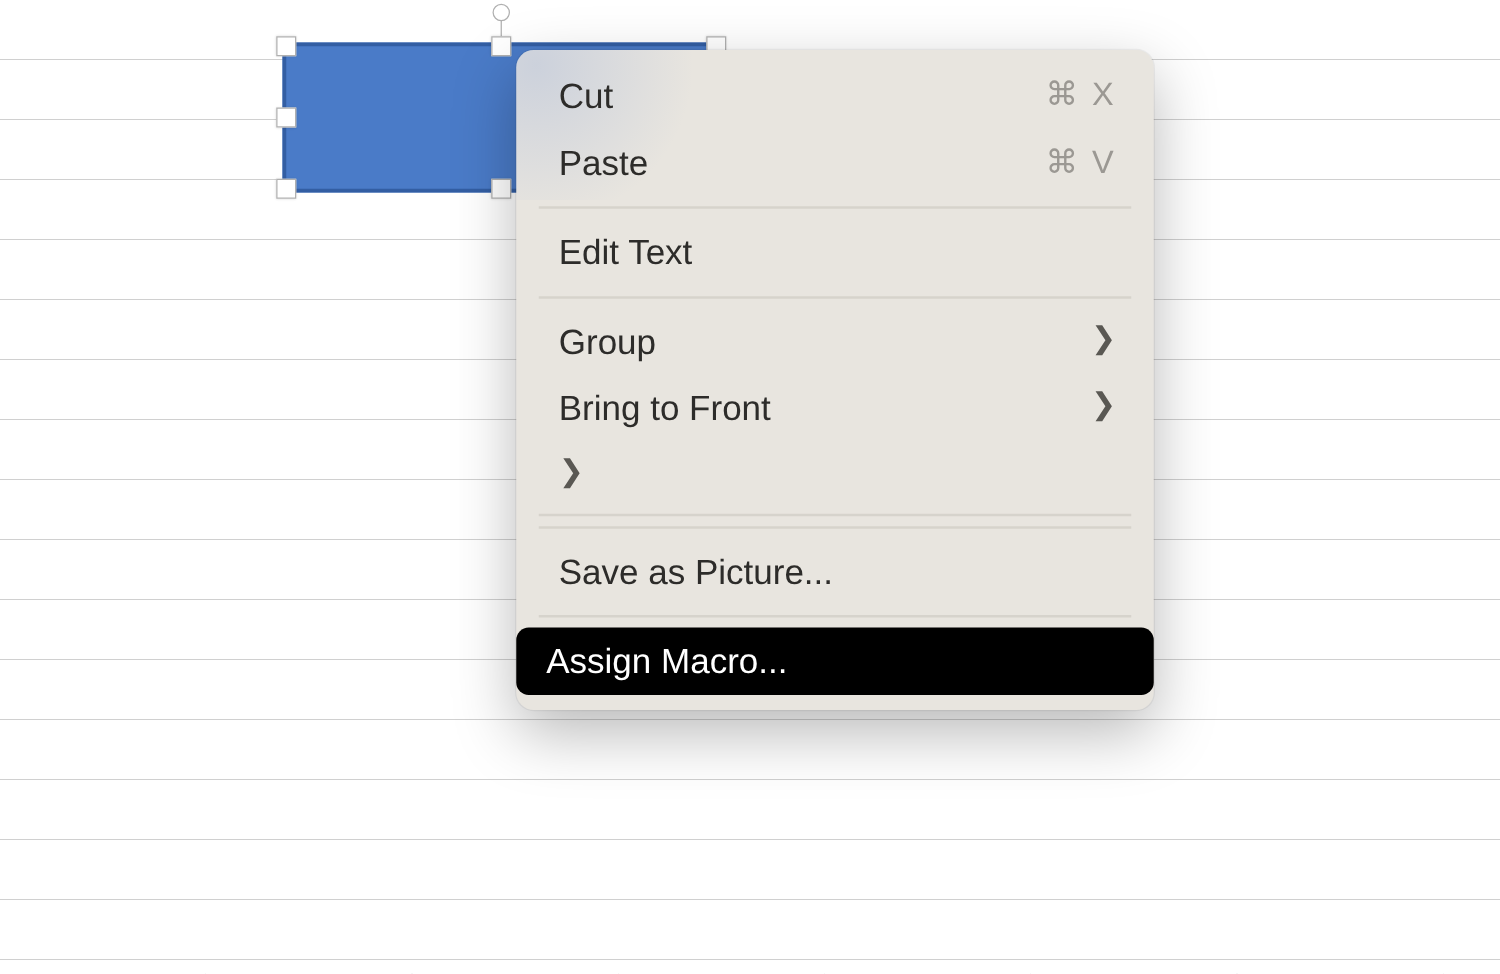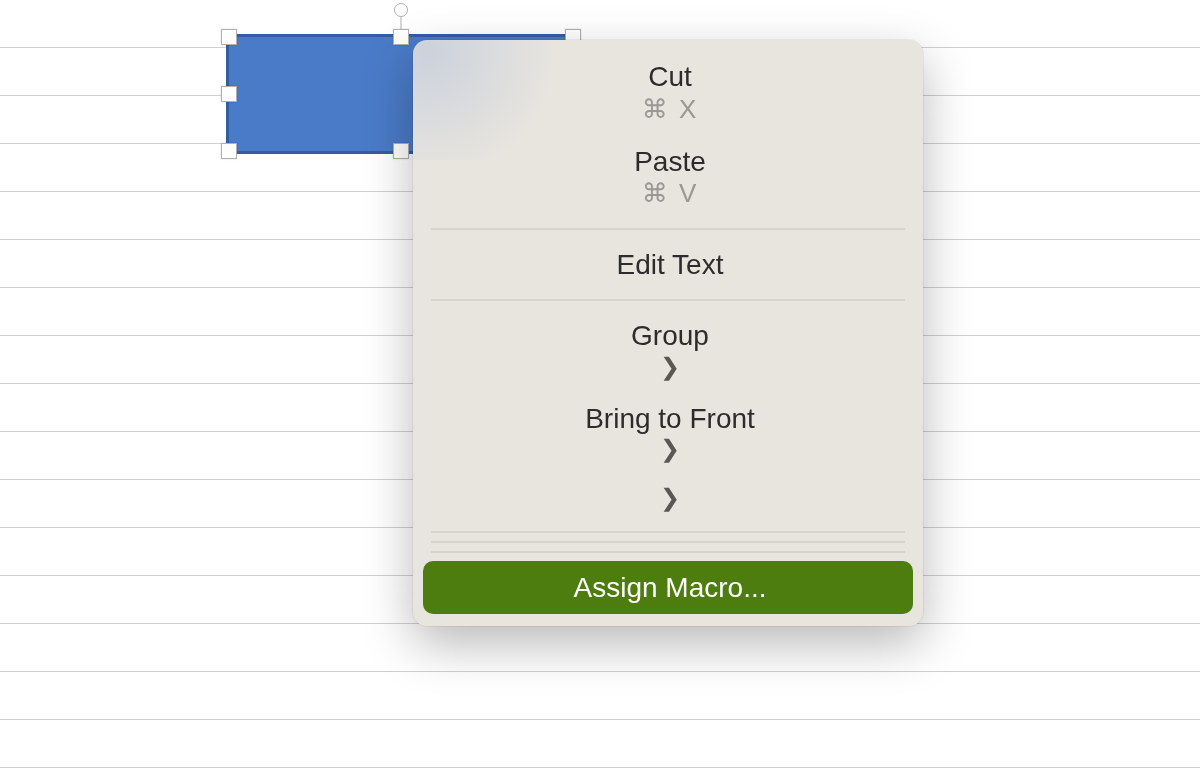--- a/index.html
+++ b/index.html
@@ -87,43 +87,42 @@
     position: absolute;
     top: 0; left: 0;
     width: 160px; height: 120px;
     background: radial-gradient(circle at 10% 10%, rgba(120,150,210,0.25), transparent 70%);
     border-top-left-radius: 14px;
     pointer-events: none;
   }
   .menu .item {
     position: relative;
     display: flex;
-    align-items: center;
+    align-items: flex-start;
     justify-content: space-between;
     padding: 10px 30px 10px 34px;
     font-size: 28px;
     color: #2d2c2a;
     line-height: 1.2;
-    flex-direction: column;
   }
   .menu .item .label { white-space: nowrap; }
   .menu .item .shortcut {
     color: #9b9893;
     font-size: 26px;
     letter-spacing: 2px;
   }
   .menu .item .chevron {
     color: #5a5853;
     font-size: 24px;
   }
   .menu .item.highlight {
-    background: #4d7c0f;
+    background: #000000;
     color: #ffffff;
     border-radius: 10px;
-    margin: 0 10px;
+    margin: 0 0;
     padding-left: 24px;
     padding-right: 20px;
   }
   .menu hr.sep {
     border: none;
     border-top: 2px solid #d6d3cc;
     margin: 8px 18px;
   }
 </style>
 </head>
@@ -173,20 +172,23 @@
   </div>
   <div class="item">
     <span class="chevron">❯</span>
   </div>
 
   <hr class="sep">
 
 
   <hr class="sep">
 
+  <div class="item">
+    <span class="label">Save as Picture...</span>
+  </div>
 
   <hr class="sep">
 
   <div class="item highlight">
     <span class="label">Assign Macro...</span>
   </div>
 
 </div>
 
 </body></html>

